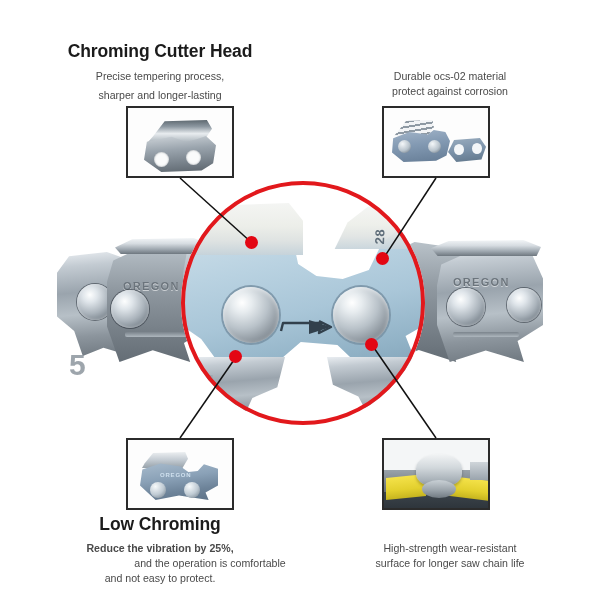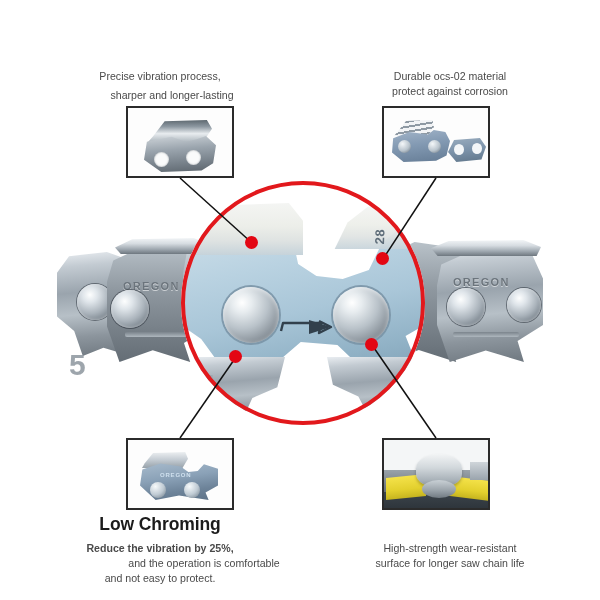--- a/index.html
+++ b/index.html
@@ -85,29 +85,30 @@
 
   .dot{position:absolute;width:13px;height:13px;border-radius:50%;background:#e30613;}
 
   .lbl{position:absolute;color:#3a4550;font-weight:700;}
 </style>
 </head>
 <body>
 
 <div id="stage">
 
-  <div class="feat-sub" style="left:0;top:69px;width:320px;">Precise vibration process,</div>
-  <div class="feat-sub" style="left:0;top:88px;width:320px;padding-left:12px;">sharper and longer-lasting</div>
+  <div class="feat-title" style="left:0;top:42px;width:320px;">Chroming Cutter Head</div>
+  <div class="feat-sub" style="left:0;top:69px;width:320px;">Precise tempering process,</div>
+  <div class="feat-sub" style="left:0;top:88px;width:320px;">sharper and longer-lasting</div>
 
   <div class="feat-sub" style="left:320px;top:69px;width:260px;">Durable ocs-02 material</div>
   <div class="feat-sub" style="left:320px;top:84px;width:260px;">protect against corrosion</div>
 
   <div class="feat-title" style="left:0;top:515px;width:320px;">Low Chroming</div>
   <div class="feat-sub" style="left:0;top:541px;width:320px;font-weight:bold;">Reduce the vibration by 25%,</div>
-  <div class="feat-sub" style="left:12px;top:556px;width:320px;padding-left:32px;">and the operation is comfortable</div>
+  <div class="feat-sub" style="left:18px;top:556px;width:320px;padding-left:32px;">and the operation is comfortable</div>
   <div class="feat-sub" style="left:0;top:571px;width:320px;">and not easy to protect.</div>
 
   <div class="feat-sub" style="left:320px;top:556px;width:260px;">surface for longer saw chain life</div>
   <div class="feat-sub" style="left:320px;top:541px;width:260px;">High-strength wear-resistant</div>
 
   <div class="chain-band">
 
     <div class="link metal" style="left:2px;top:24px;width:86px;height:104px;
                 clip-path:polygon(0% 20%,14% 4%,58% 0%,92% 10%,100% 30%,100% 66%,80% 78%,86% 100%,54% 92%,30% 100%,20% 76%,0% 62%);"></div>
     <div class="rivet" style="left:22px;top:56px;width:36px;height:36px;"></div>

